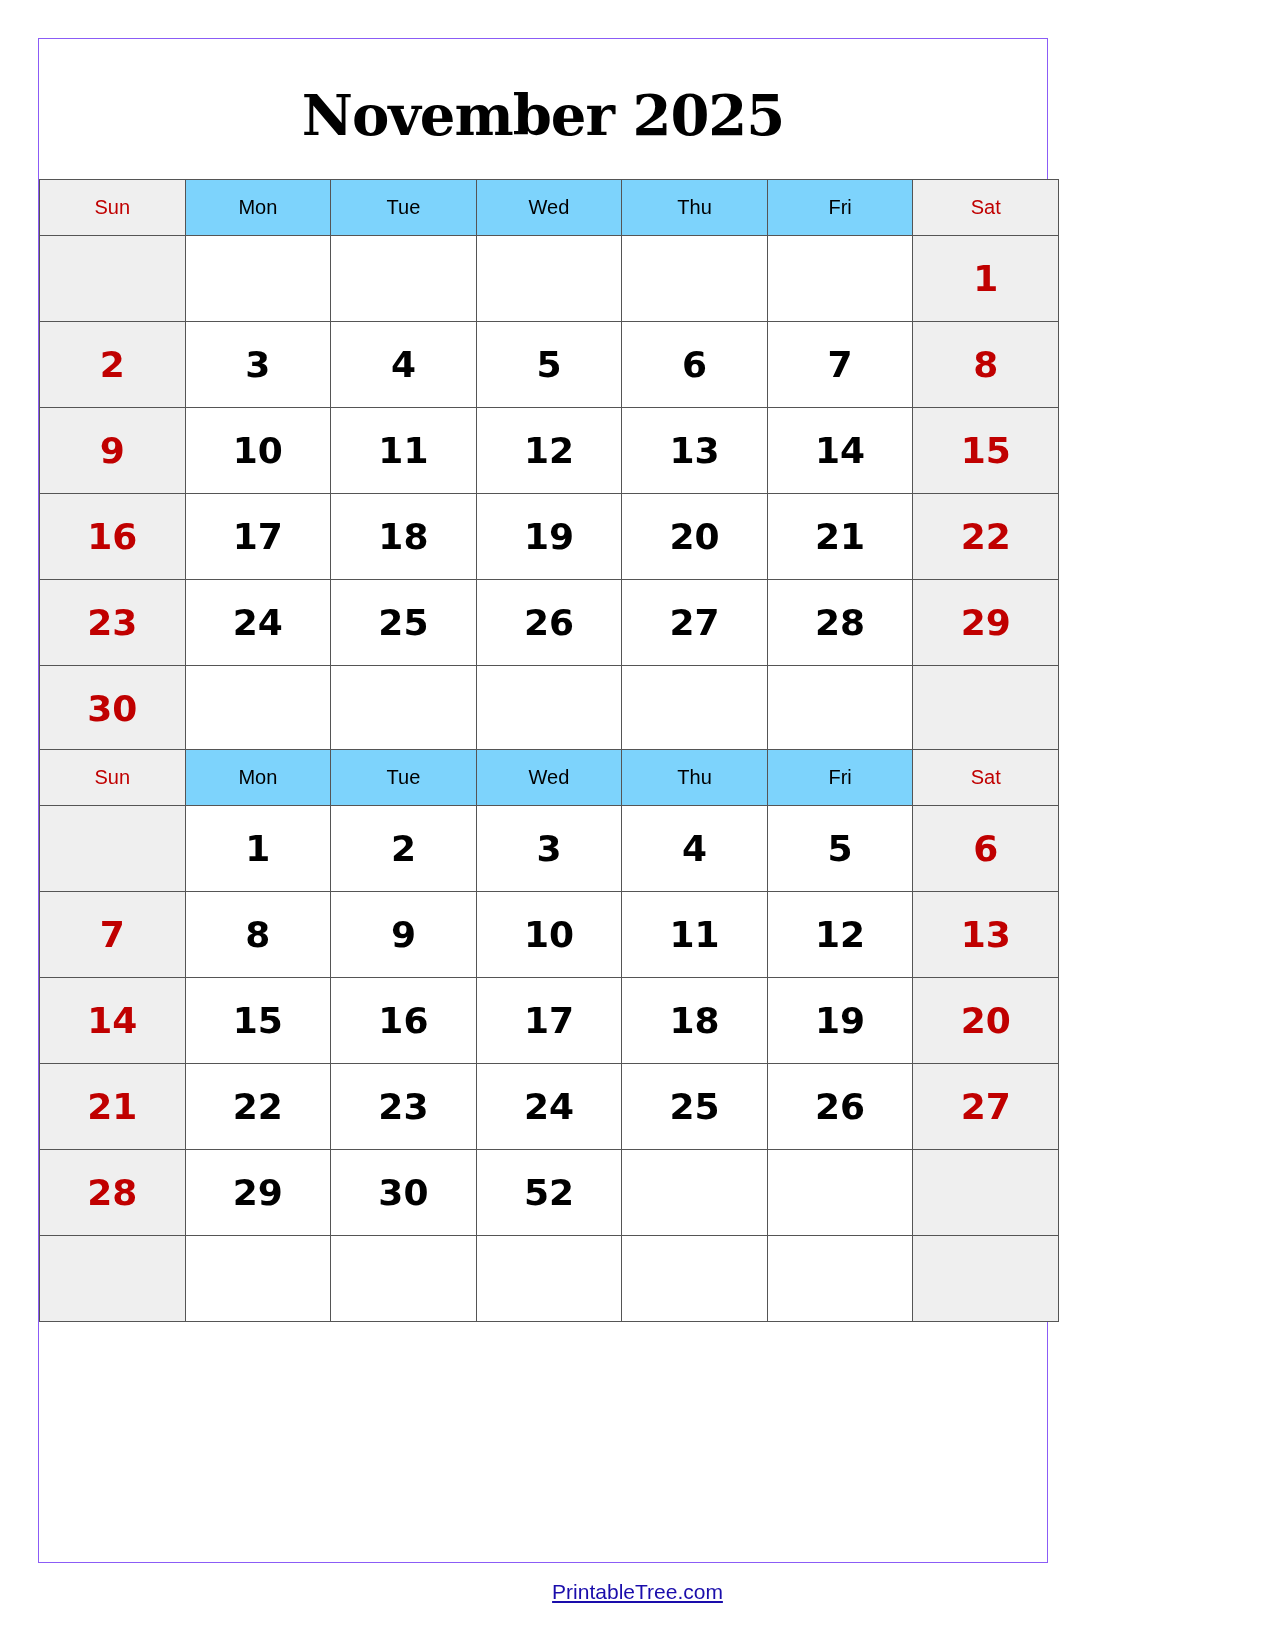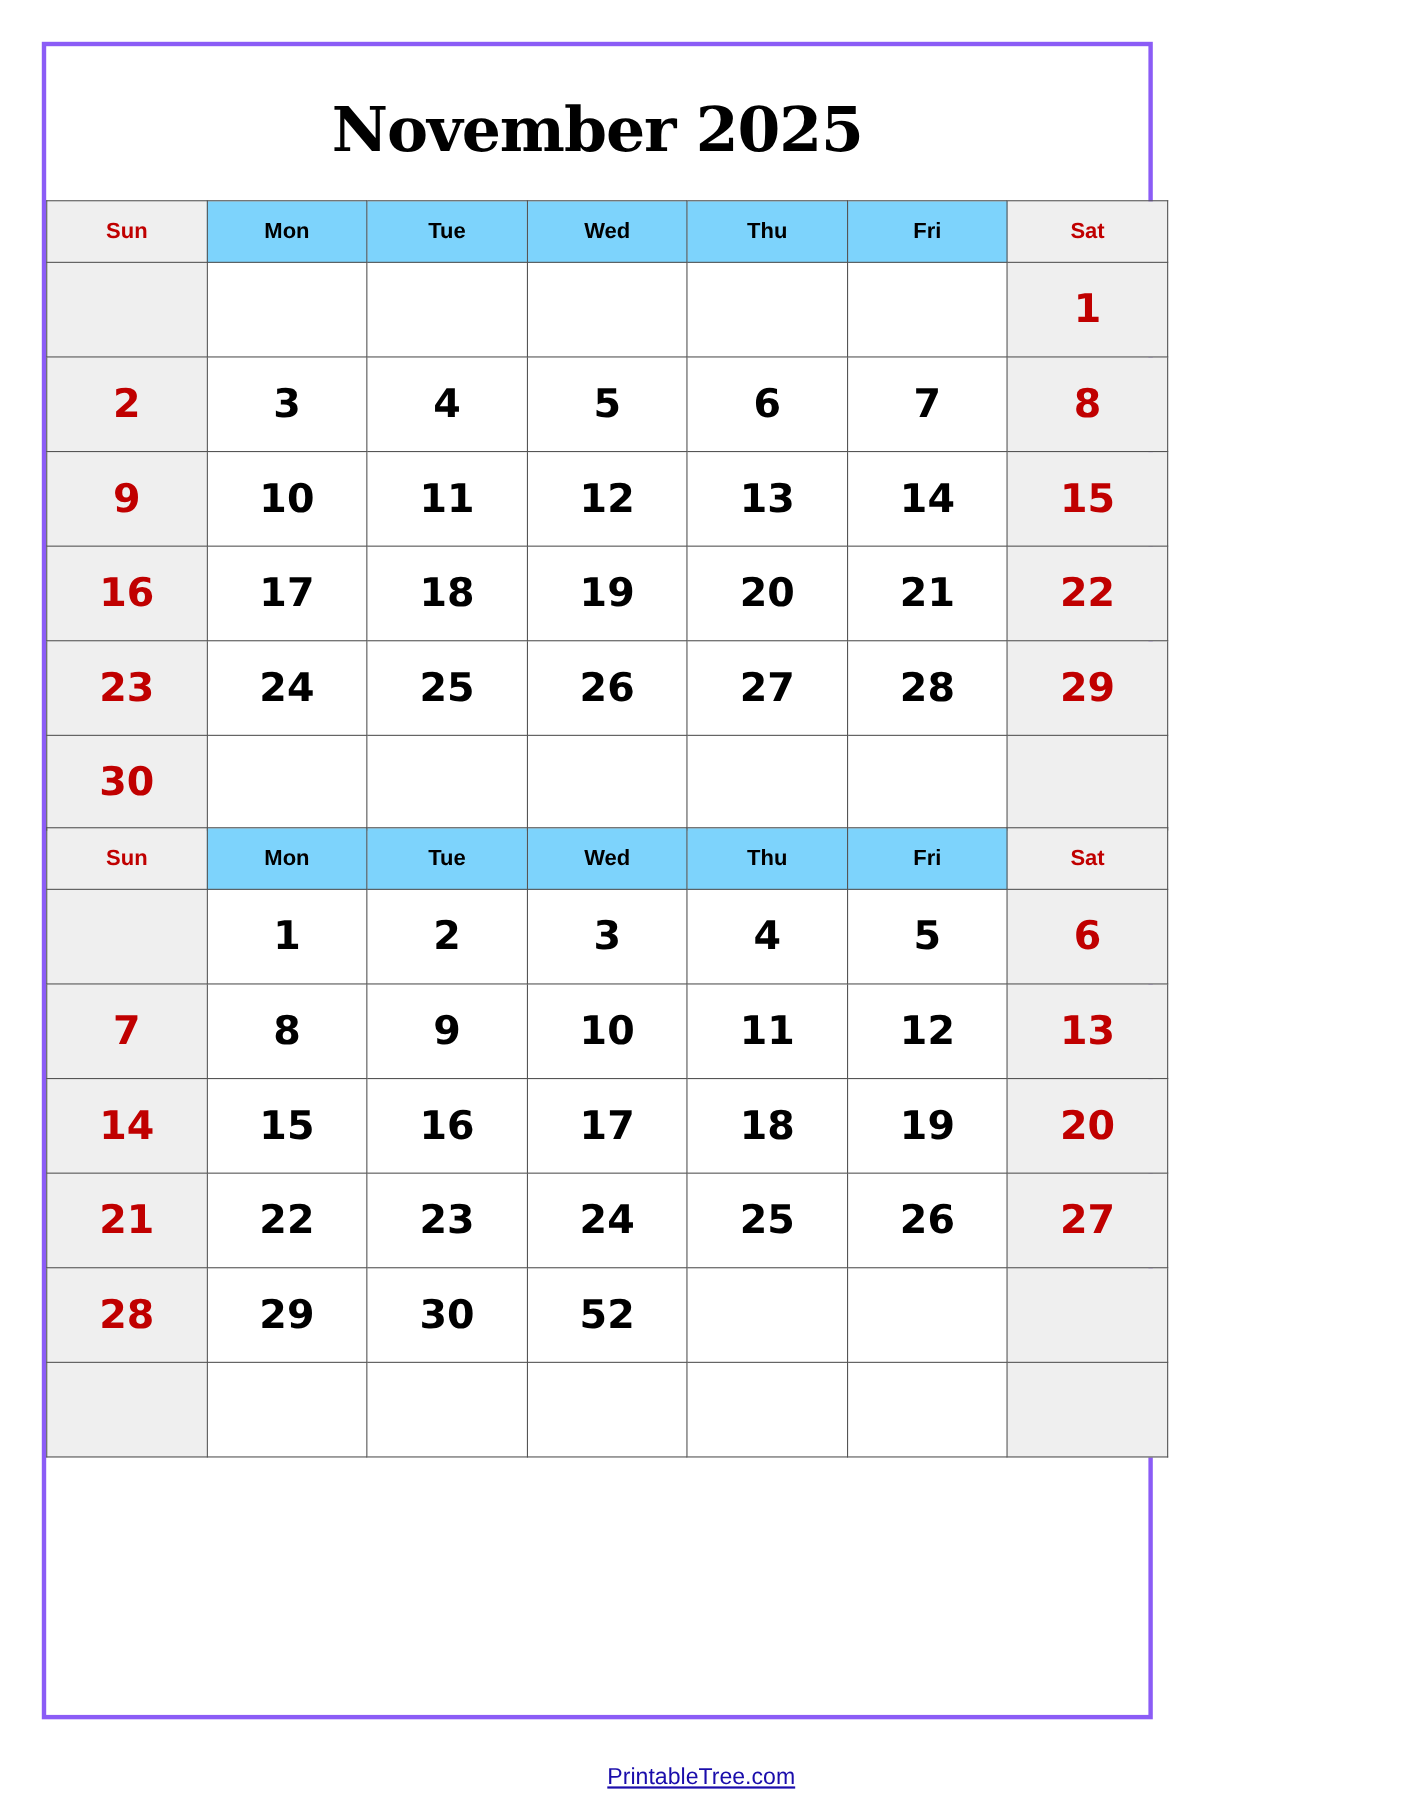--- a/index.html
+++ b/index.html
@@ -13,21 +13,21 @@
     font-family: "Liberation Sans", sans-serif;
     color: #000000;
     position: relative;
   }
   .page-frame {
     position: absolute;
     left: 38px;
     top: 38px;
     width: 1010px;
     height: 1525px;
-    border: 4px solid #8b5cf6;
+    border: 1px solid #8b5cf6;
     box-sizing: border-box;
   }
   .month-block {
     position: absolute;
     left: 0;
     width: 100%;
   }
   #november-block { top: 48px; }
   #december-block { top: 710px; }
 
@@ -48,21 +48,21 @@
     width: 1020px;
     table-layout: fixed;
   }
   table.cal td, table.cal th {
     border: 1px solid #555555;
     box-sizing: border-box;
   }
   table.cal th {
     height: 56px;
     font-size: 20px;
-    font-weight: bold;
+    font-weight: normal;
     font-family: "Liberation Sans", sans-serif;
     background: #efefef;
     vertical-align: middle;
   }
   table.cal th.weekend { color: #c00000; background: #efefef; }
   table.cal th.weekday { color: #000000; background: #7dd3fc; }
 
   table.cal td {
     height: 86px;
     text-align: center;
@@ -79,21 +79,20 @@
     color: #000000;
     background: #ffffff;
   }
 
   .footer {
     position: absolute;
     left: 0;
     top: 1580px;
     width: 100%;
     text-align: center;
-    margin-top: 24px;
   }
   .footer a {
     font-family: "Liberation Sans", sans-serif;
     font-size: 21px;
     color: #1a0dab;
     text-decoration: underline;
   }
 </style>
 </head>
 <body>

